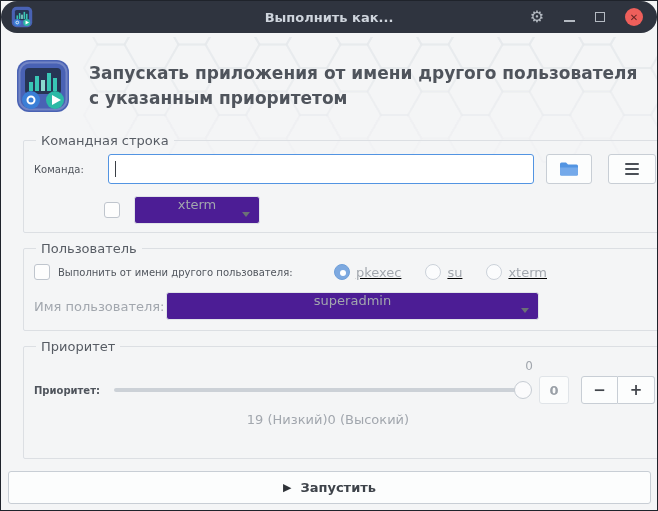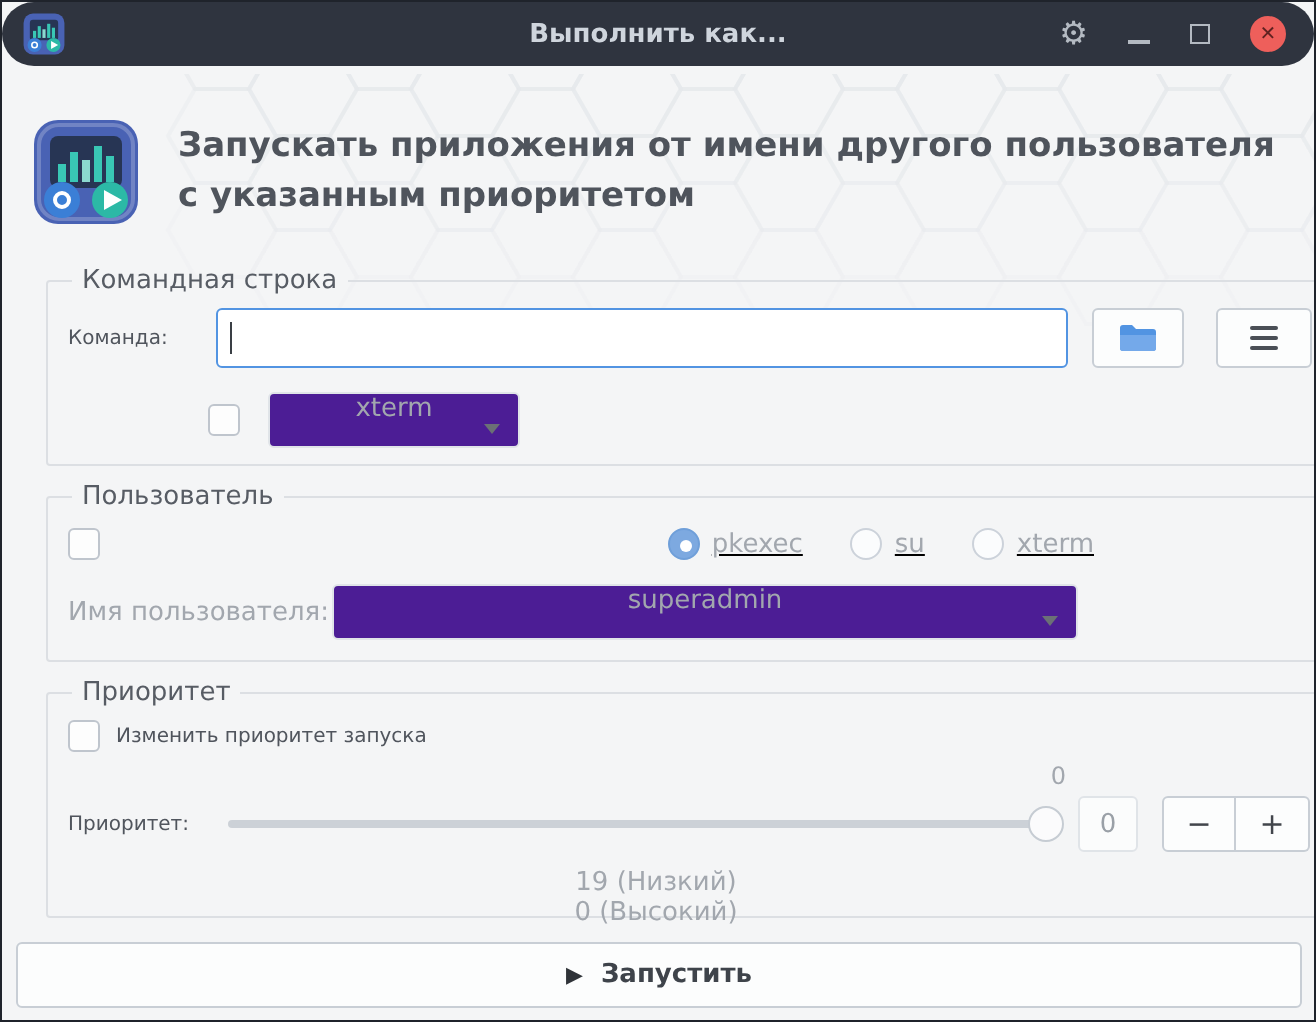--- a/index.html
+++ b/index.html
@@ -256,20 +256,21 @@
             <span>xterm</span>
             <span class="arrow"></span>
           </div>
         </div>
       </fieldset>
 
       <fieldset class="fs-user">
         <legend>Пользователь</legend>
         <div class="row" style="margin-top:8px; gap:8px;">
           <span class="checkbox"></span>
+          <span class="lbl">Выполнить от имени другого пользователя:</span>
           <div class="row" style="margin-left:auto; margin-right:108px; gap:24px;">
             <span class="radio-item">
               <span class="radio radio-on"></span>
               <span class="lbl-dis">pkexec</span>
             </span>
             <span class="radio-item">
               <span class="radio radio-off"></span>
               <span class="lbl-dis">su</span>
             </span>
             <span class="radio-item">
@@ -282,40 +283,36 @@
           <span class="lbl-dis" style="width:122px;text-align:right;">Имя пользователя:</span>
           <div class="combo" style="width:373px;">
             <span>superadmin</span>
             <span class="arrow"></span>
           </div>
         </div>
       </fieldset>
 
       <fieldset class="fs-prio">
         <legend>Приоритет</legend>
-        <div class="row" style="margin-top:6px; gap:8px;">
-          <span class="checkbox"></span>
-          <span class="lbl">Изменить приоритет запуска</span>
-        </div>
         <div class="row" style="margin-top:4px; height:16px;">
           <span class="lbl-dis" style="margin-left:auto; margin-right:122px; font-size:12px;">0</span>
         </div>
-        <div class="row" style="margin-top:2px; gap:8px;">
+        <div class="row" style="margin-top:2px; gap:8px;font-weight:bold;">
           <span class="lbl" style="width:72px;">Приоритет:</span>
           <div class="slider">
             <span class="slider-track"></span>
             <span class="slider-handle"></span>
           </div>
           <div class="spin-entry">0</div>
           <div class="spin-buttons">
             <div class="spin-btn spin-minus">−</div>
             <div class="spin-btn spin-plus">+</div>
           </div>
         </div>
-        <div class="row" style="margin-top:8px; margin-left:80px; width:428px; justify-content:center;flex-direction:column;">
+        <div class="row" style="margin-top:8px; margin-left:80px; width:428px; justify-content:center;">
           <span class="lbl-dis">19 (Низкий)</span>
           <span class="lbl-dis">0 (Высокий)</span>
         </div>
       </fieldset>
 
       <div class="run-btn">
         <span class="run-play">▶</span>
         <span class="run-label">Запустить</span>
       </div>
     </div>

